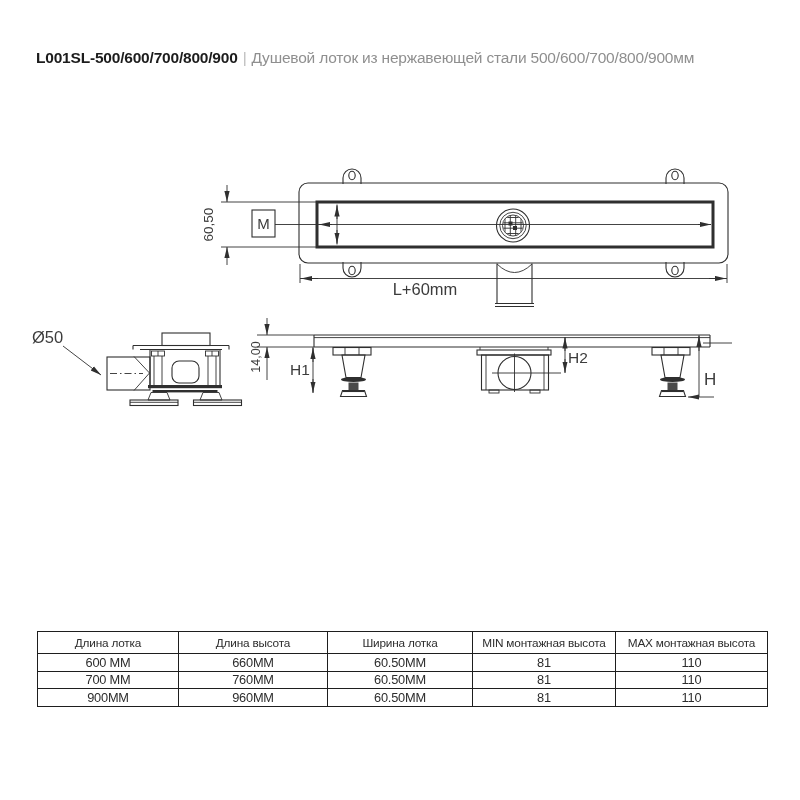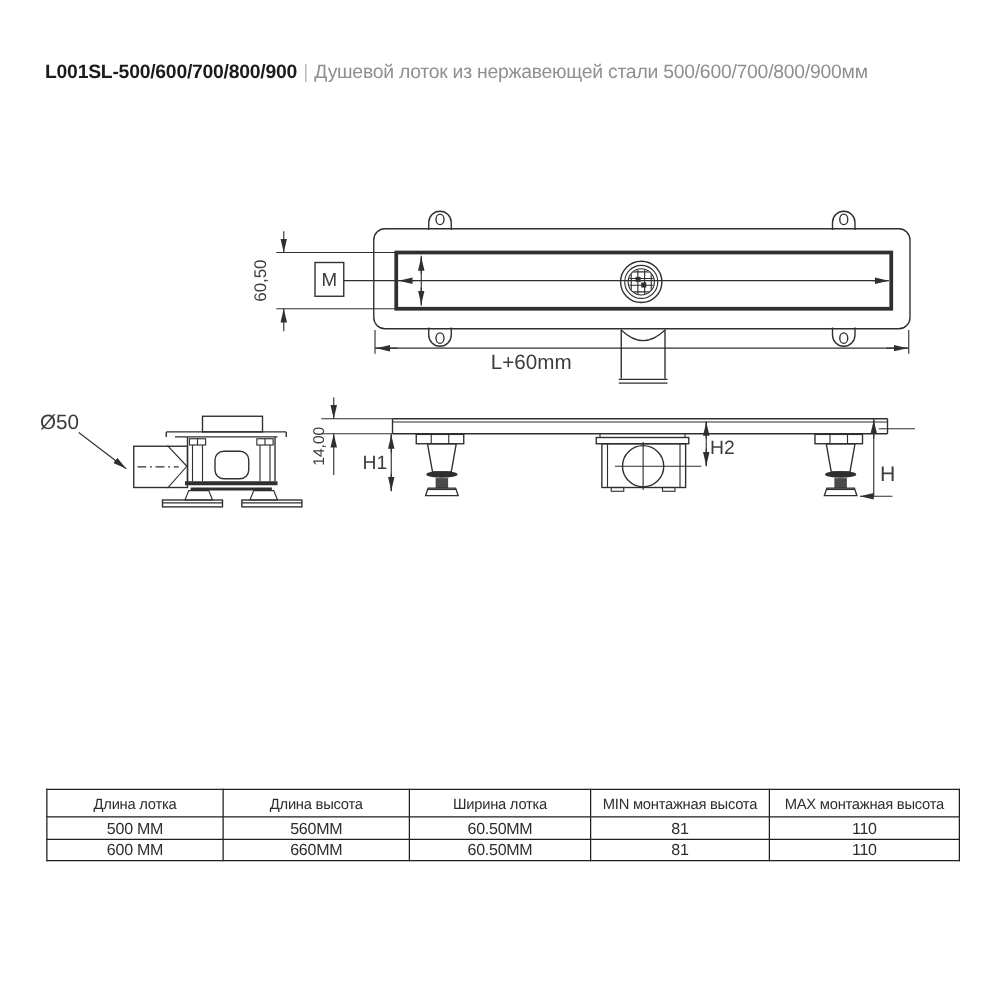--- a/index.html
+++ b/index.html
@@ -248,29 +248,36 @@
       <tr>
         <th>Длина лотка</th>
         <th>Длина высота</th>
         <th>Ширина лотка</th>
         <th>MIN монтажная высота</th>
         <th>MAX монтажная высота</th>
       </tr>
     </thead>
     <tbody>
       <tr>
-        <td>500 MM</td>
-        <td>560MM</td>
-        <td>60.50MM</td>
-        <td>81</td>
-        <td>110</td>
-      </tr>
-      <tr>
         <td>600 MM</td>
         <td>660MM</td>
         <td>60.50MM</td>
         <td>81</td>
         <td>110</td>
       </tr>
+      <tr>
+        <td>700 MM</td>
+        <td>760MM</td>
+        <td>60.50MM</td>
+        <td>81</td>
+        <td>110</td>
+      </tr>
+      <tr>
+        <td>900MM</td>
+        <td>960MM</td>
+        <td>60.50MM</td>
+        <td>81</td>
+        <td>110</td>
+      </tr>
     </tbody>
   </table>
 
 </div>
 
 </body></html>

